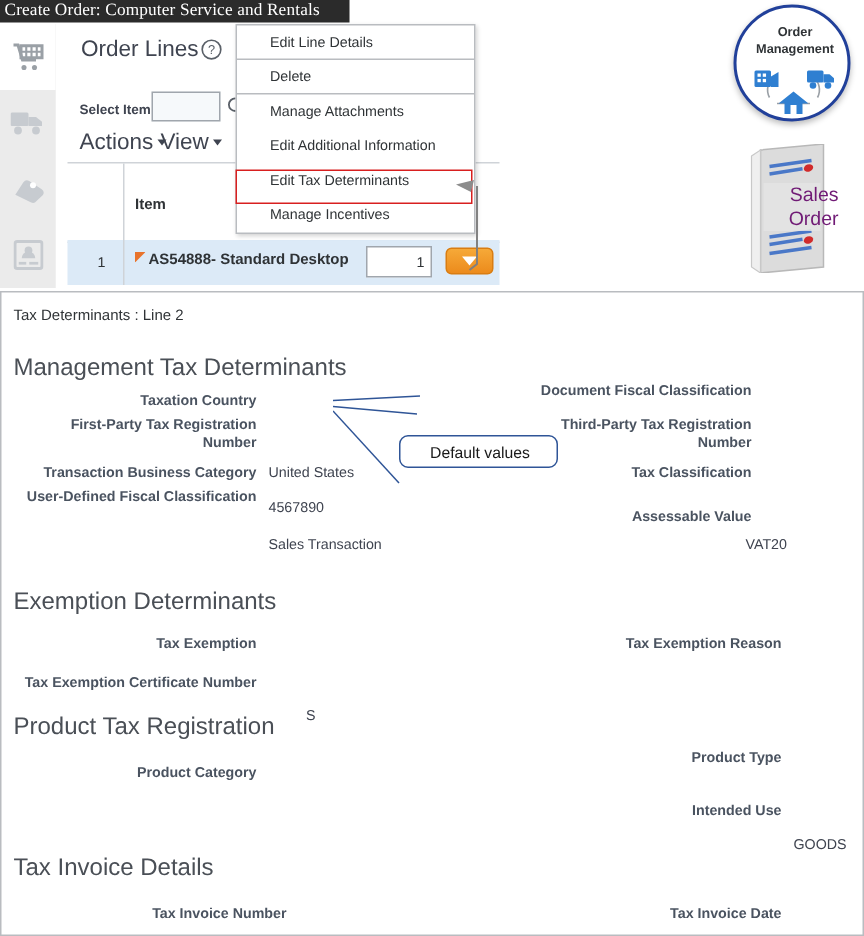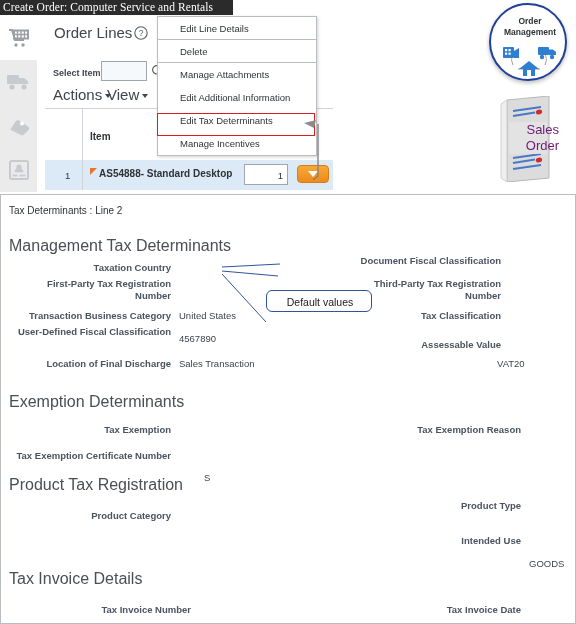--- a/index.html
+++ b/index.html
@@ -301,21 +301,20 @@
 
   <div class="fld fld-label" style="left:10px;top:83px;width:160px;line-height:12px;white-space:normal">First-Party Tax Registration Number</div>
   <div class="fld fld-val" style="left:178px;top:90px">4567890</div>
 
   <div class="fld fld-label" style="left:10px;top:115px;width:160px">Transaction Business Category</div>
   <div class="fld fld-val" style="left:178px;top:115px">Sales Transaction</div>
 
   <div class="fld fld-label" style="left:10px;top:131px;width:160px;line-height:12px;white-space:normal">User-Defined Fiscal Classification</div>
   <div class="fld fld-val" style="left:178px;top:138px"></div>
 
-  <div class="fld fld-label" style="left:10px;top:163px;width:160px">Location of Final Discharge</div>
   <div class="fld fld-val" style="left:178px;top:163px"></div>
 
   <div class="fld fld-label" style="left:340px;top:60px;width:160px;line-height:12px;white-space:normal">Document Fiscal Classification</div>
   <div class="fld fld-val" style="left:508px;top:67px"></div>
 
   <div class="fld fld-label" style="left:340px;top:83px;width:160px;line-height:12px;white-space:normal">Third-Party Tax Registration Number</div>
   <div class="fld fld-val" style="left:508px;top:90px"></div>
 
   <div class="fld fld-label" style="left:340px;top:115px;width:160px">Tax Classification</div>
   <div class="fld fld-val" style="left:496px;top:115px">VAT20</div>

